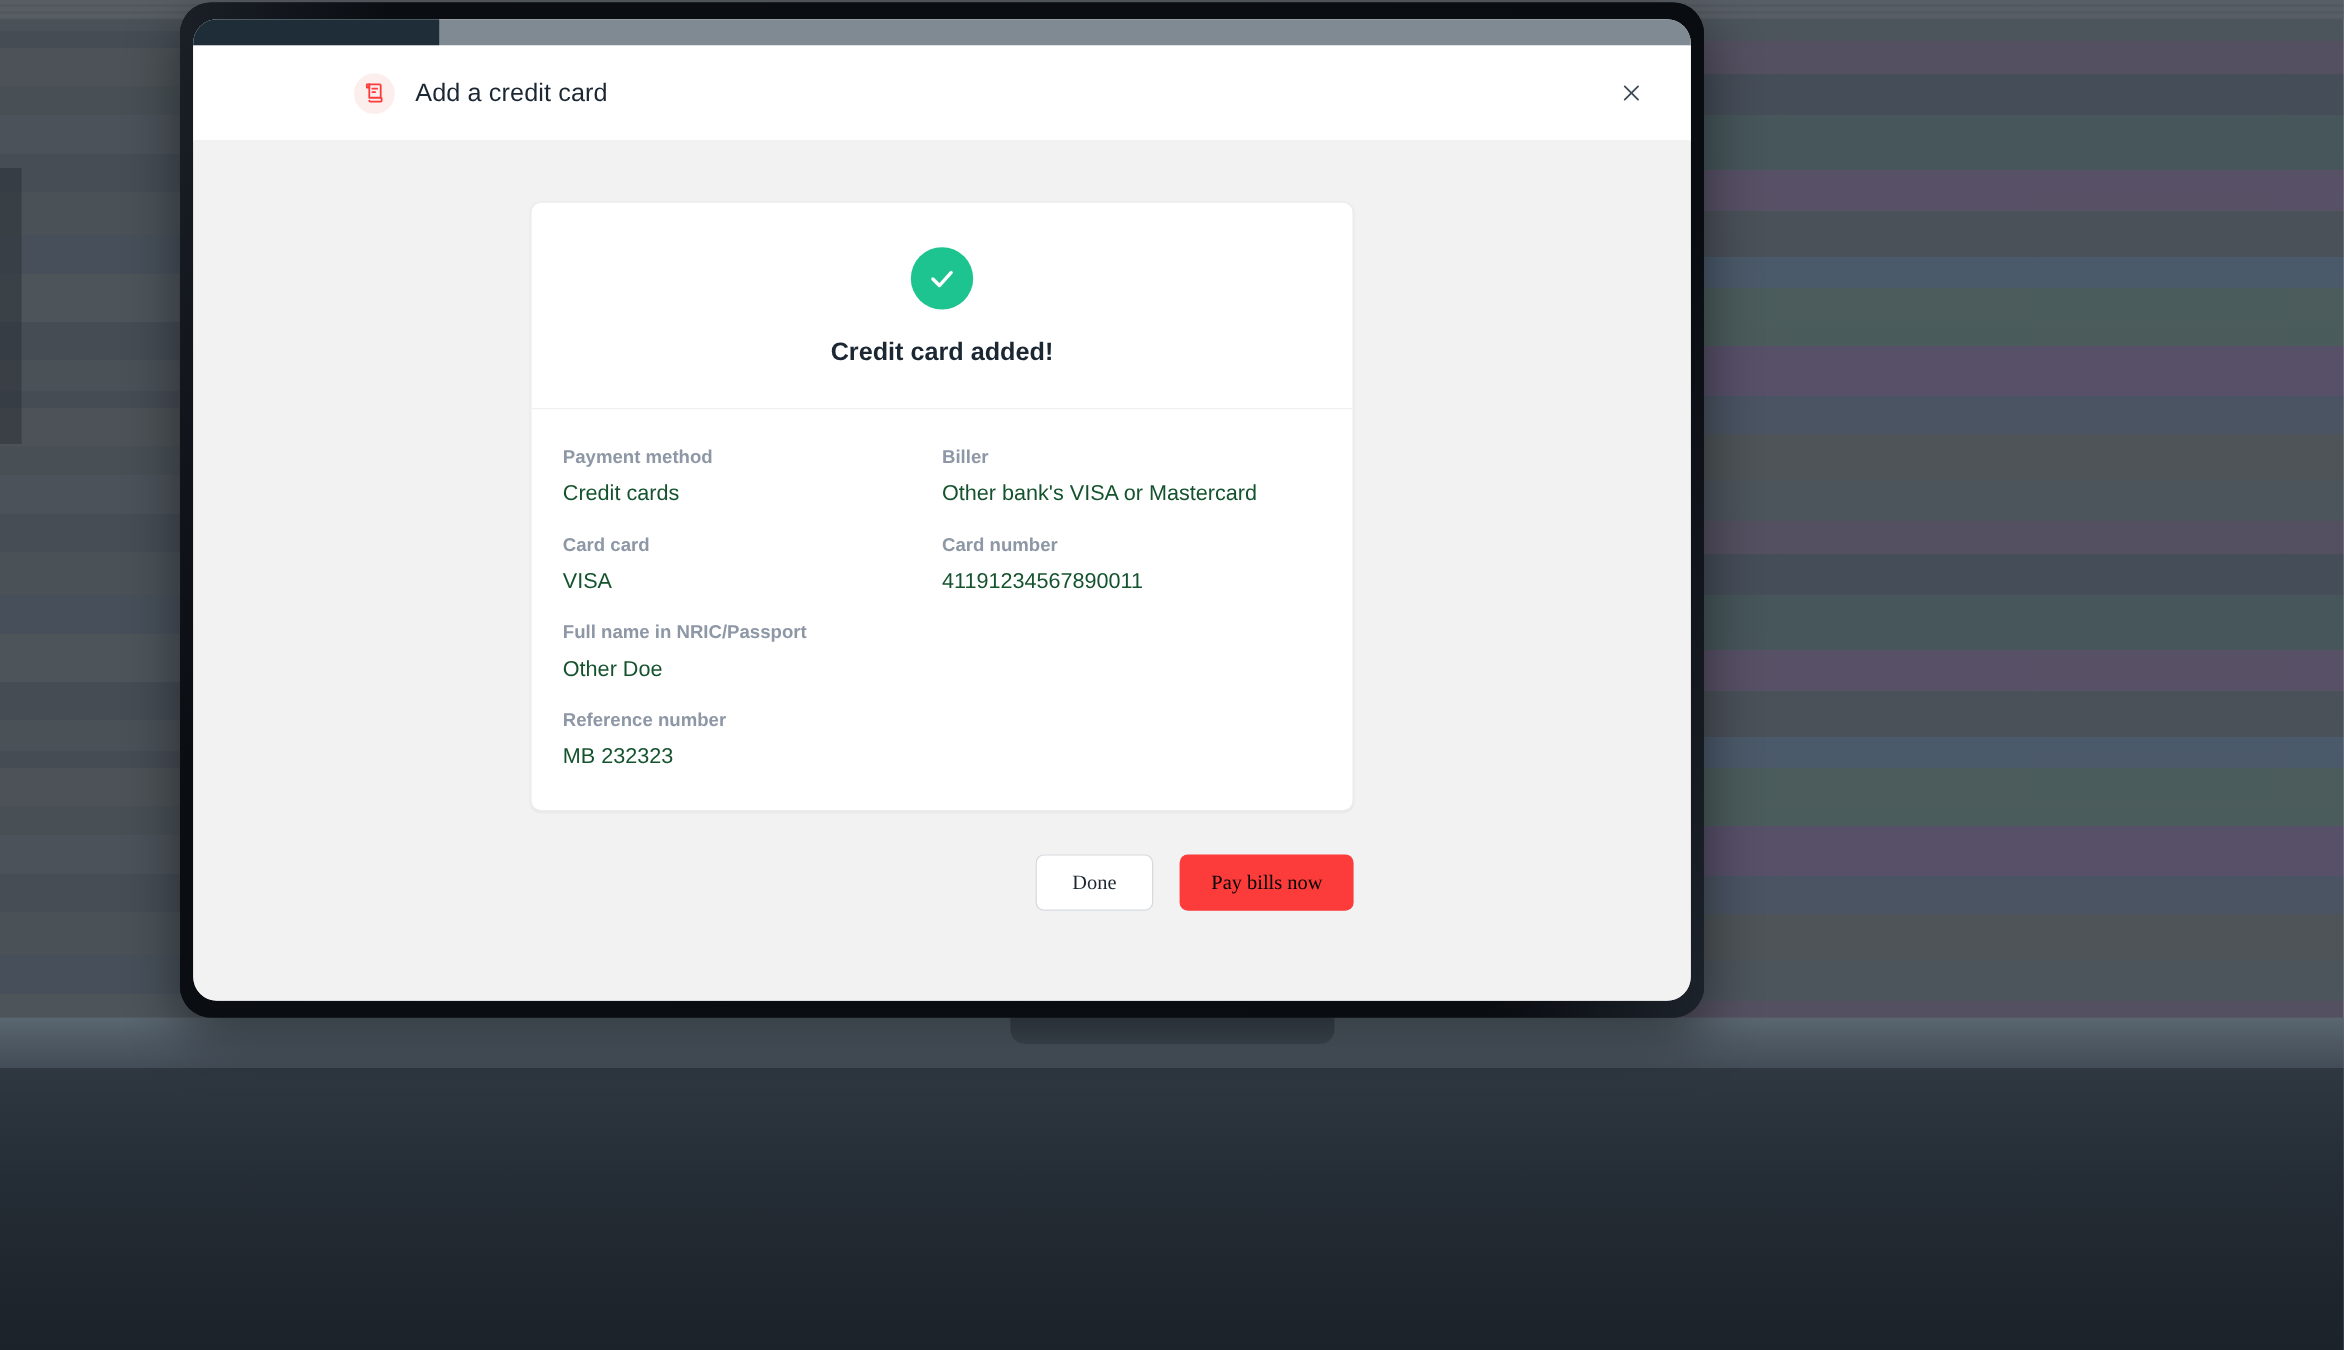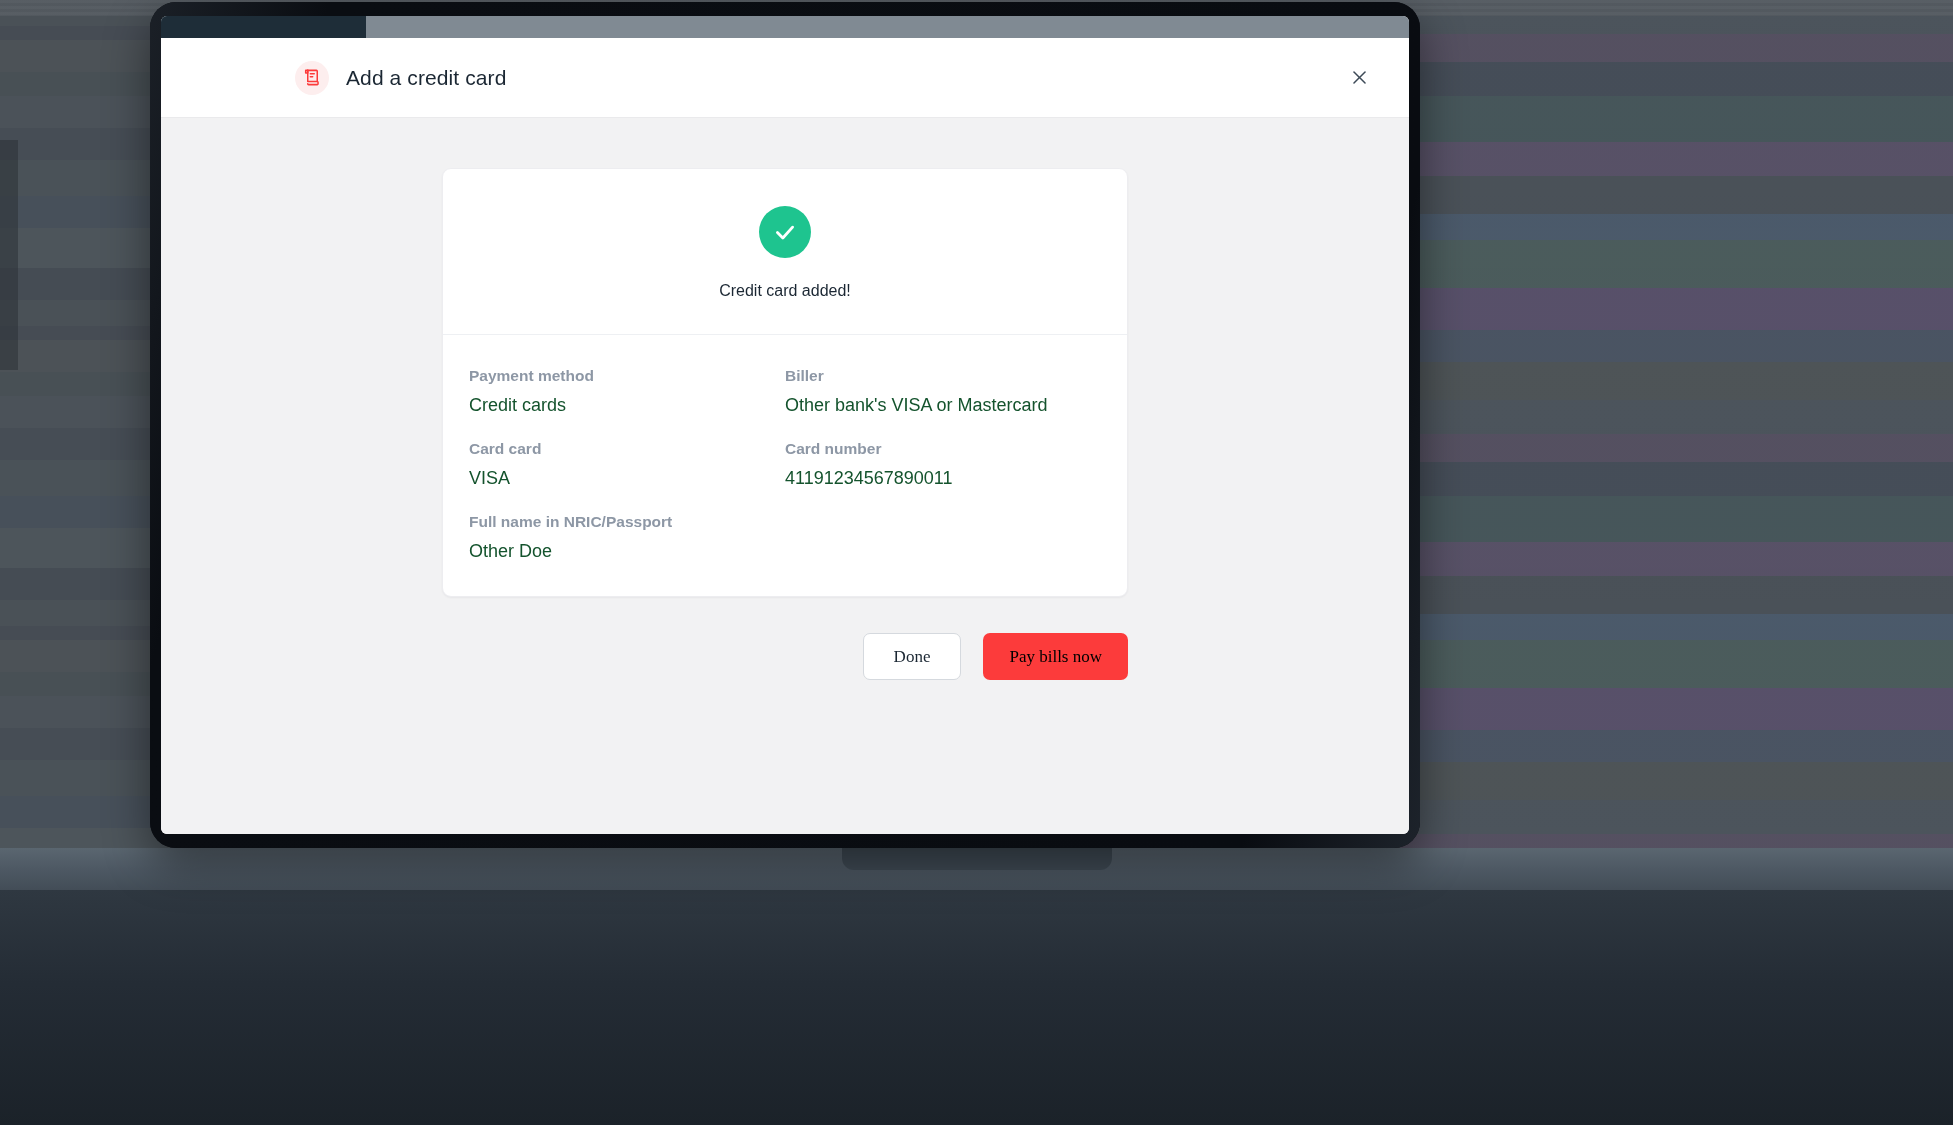--- a/index.html
+++ b/index.html
@@ -87,21 +87,21 @@
     height: 846px;
     border-radius: 26px;
     background: linear-gradient(105deg, #1b2027 0%, #0a0d12 12%, #090c11 88%, #1d232b 100%);
   }
   #laptop-screen {
     position: absolute;
     left: 11px;
     top: 14px;
     width: 1248px;
     height: 818px;
-    border-radius: 6px;
+    border-radius: 20px;
     overflow: hidden;
     background: #f2f2f3;
   }
   
   #laptop-base {
     position: absolute;
     left: 0px;
     top: 848px;
     width: 1953px;
     height: 42px;
@@ -207,22 +207,22 @@
     border-bottom: 1px solid #eef0f3;
   }
   #success-icon {
     width: 52px; height: 52px;
     border-radius: 50%;
     background: #1ec48f;
     margin: 0 auto 24px;
     display: flex; align-items: center; justify-content: center;
   }
   #success-title {
-    font-size: 16px;
-    font-weight: normal;
+    font-size: 21px;
+    font-weight: bold;
     color: #1b2733;
   }
   #card-details {
     padding: 32px 26px 34px;
   }
   .detail-row {
     display: flex;
     margin-bottom: 24px;
   }
   .detail-row:last-child { margin-bottom: 0; }
@@ -356,20 +356,27 @@
             </div>
 
             <div class="detail-row">
               <div class="detail-cell">
                 <div class="detail-label">Full name in NRIC/Passport</div>
                 <div class="detail-value">Other Doe</div>
               </div>
               <div class="detail-cell"></div>
             </div>
 
+            <div class="detail-row">
+              <div class="detail-cell">
+                <div class="detail-label">Reference number</div>
+                <div class="detail-value">MB 232323</div>
+              </div>
+              <div class="detail-cell"></div>
+            </div>
 
           </div>
         </div>
 
         <div id="card-actions">
           <button class="btn" id="btn-done">Done</button>
           <button class="btn" id="btn-pay">Pay bills now</button>
         </div>
 
       </div>

